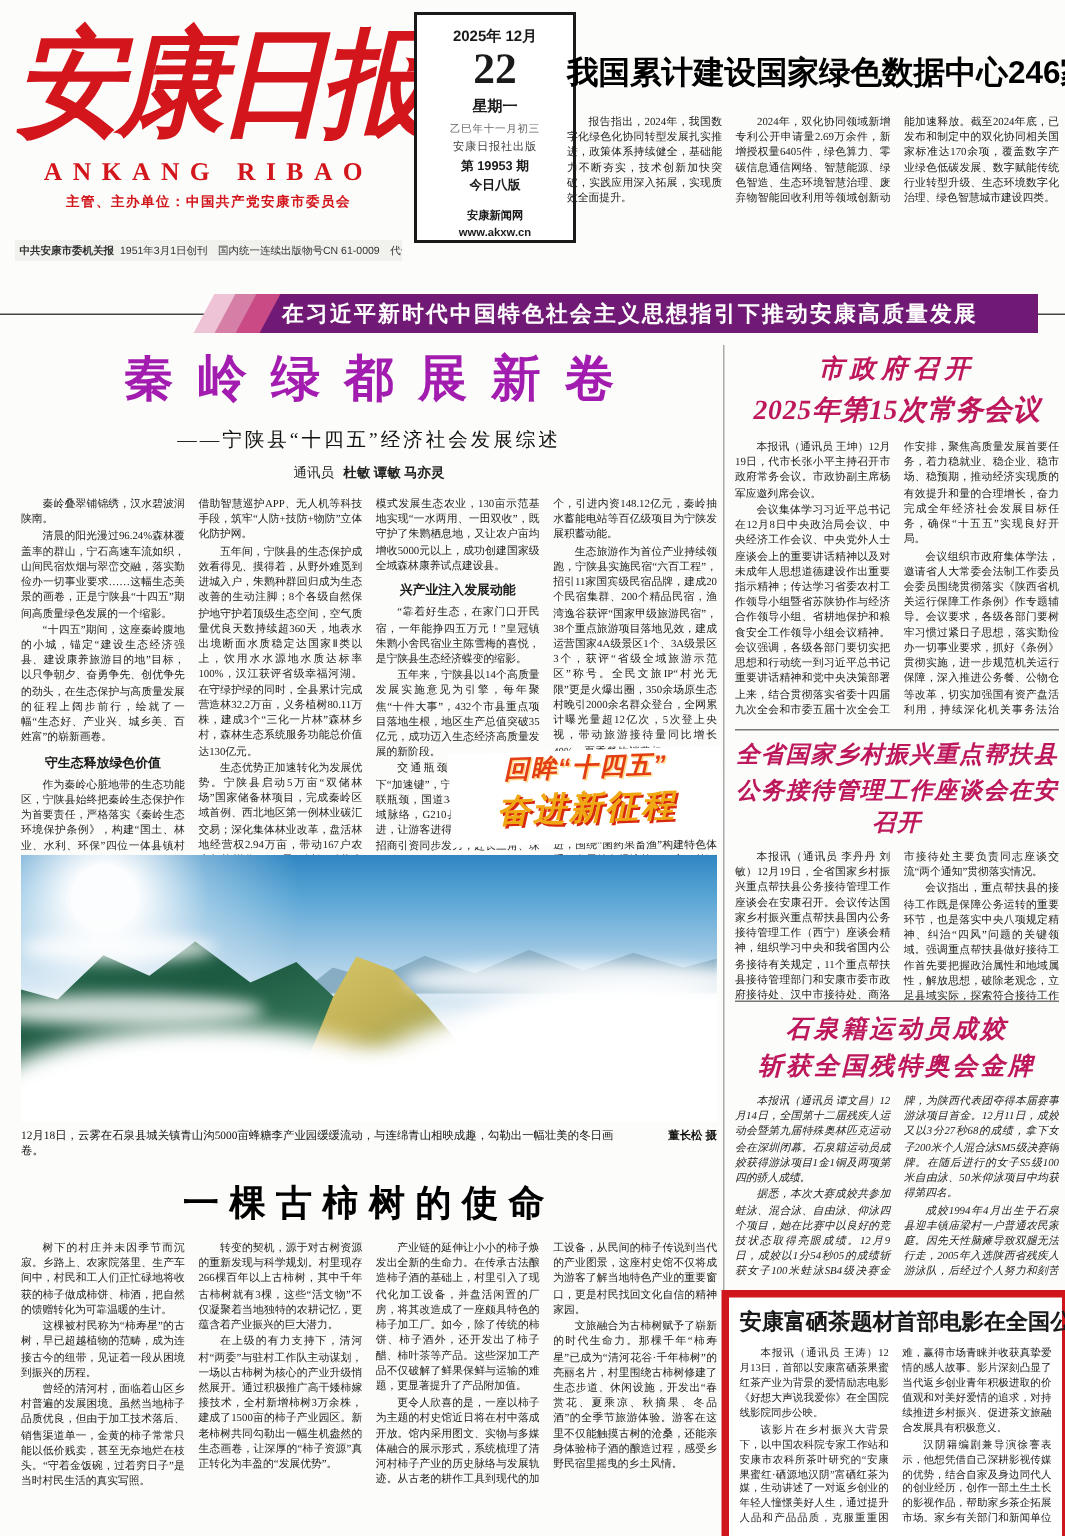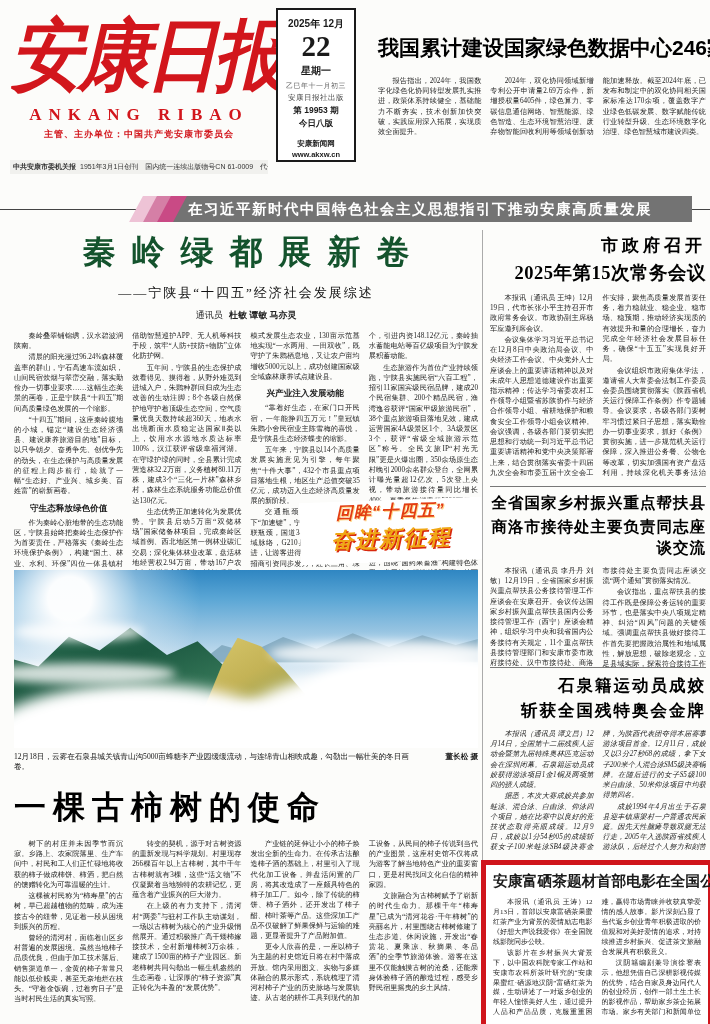--- a/index.html
+++ b/index.html
@@ -23,21 +23,21 @@
   .brand-org { color:#d2161c; font-size:9px; font-weight:bold; letter-spacing:1px; margin-top:3px;
     font-family:"Liberation Sans", sans-serif; }
   #masthead-info {
     position:absolute; left:10px; top:160px; width:258px;
     font-size:7px; color:#333; background:#f1f1ee; padding:2px 3px;
     font-family:"Liberation Sans", sans-serif; white-space:nowrap; overflow:hidden;
   }
   #masthead-info b { margin-right:4px; }
   
   #datebox {
-    position:absolute; left:276px; top:8px; width:80px; height:154px;
+    position:absolute; left:276px; top:8px; width:108px; height:154px;
     border:2px solid #1a1a1a; background:#fff; text-align:center; padding-top:7px;
     font-family:"Liberation Sans", sans-serif;
   }
   .d-month { font-size:10px; font-weight:bold; }
   .d-day { font-size:29px; font-weight:bold; line-height:1.1; font-family:"Liberation Serif", serif; }
   .d-week { font-size:10px; font-weight:bold; margin-top:1px; }
   .d-lunar { font-size:7px; color:#666; margin-top:3px; letter-spacing:0.5px; }
   .d-pub { font-size:7.5px; color:#444; margin-top:2px; letter-spacing:0.5px; }
   .d-issue { font-size:8.5px; font-weight:bold; margin-top:2px; }
   .d-pages { font-size:8.5px; font-weight:bold; margin-top:1px; }
@@ -48,30 +48,30 @@
   #top-article .hl {
     font-size:21px; font-weight:900; letter-spacing:0px; white-space:nowrap;
     font-family:"Liberation Sans", sans-serif; color:#000; text-align:justify; text-align-last:justify;
   }
   #top-article .body { margin-top:14px; height:104px; }
   
   #banner-row { position:absolute; left:0; top:196px; width:710px; height:26px; }
   .banner-line { position:absolute; top:13px; height:1px; background:#444; }
   #banner {
     position:absolute; left:148px; top:0; width:544px; height:26px;
-    background:#737373; color:#fff; display:flex; align-items:center; justify-content:center;
+    background:#701a75; color:#fff; display:flex; align-items:center; justify-content:center;
     font-family:"Liberation Sans", sans-serif; font-weight:bold; font-size:14.5px; letter-spacing:1.5px;
     white-space:nowrap;
   }
   .stripe { position:absolute; top:0; height:26px; width:16px; transform:skewX(-28deg); }
   
   #main-article { position:absolute; left:14px; top:230px; width:464px; }
   #main-article .hl {
     text-align:center; font-size:33px; font-weight:900; letter-spacing:16px; text-indent:16px;
-    font-family:"Liberation Serif", serif; color:#14532d; white-space:nowrap;
+    font-family:"Liberation Serif", serif; color:#a21caf; white-space:nowrap;
   }
   #main-article .sub { text-align:center; font-size:13px; margin-top:9px; letter-spacing:2px; color:#111; }
   #main-article .byline { text-align:center; font-size:9px; margin-top:7px; color:#222; }
   #main-article .byline b { margin-left:4px; }
   #main-article .body { margin-top:9px; height:254px; }
   
   .tiny { font-size:7.2px; line-height:1.42; text-align:justify; color:#1c1c1c; overflow:hidden; column-gap:9px; }
   .tiny p { text-indent:2em; margin-bottom:1px; }
   .tiny .subhead {
     text-align:center; font-weight:bold; font-size:8.6px; margin:5px 0 4px;
@@ -103,29 +103,29 @@
   #photo .ridge-gold { position:absolute; left:38%; top:38%; width:34%; height:62%;
     background:linear-gradient(150deg,#d9c96e 0%,#c4b356 35%,#8a9a4e 70%,#5c7d45 100%);
     clip-path:polygon(30% 0,45% 8%,60% 30%,75% 55%,90% 80%,100% 100%,0 100%,10% 60%,20% 25%);
     filter:blur(.4px); }
   #photo .cloud { position:absolute; background:#fff; border-radius:50%; filter:blur(7px); }
   #photo .mist { position:absolute; background:rgba(255,255,255,.8); border-radius:50%; filter:blur(5px); }
   #photo-caption { position:absolute; left:14px; top:752px; width:464px; font-size:7.6px; color:#111; }
   #photo-caption .credit { float:right; font-weight:bold; font-family:"Liberation Sans", sans-serif;padding-left:25px; }
   
   #tree-article { position:absolute; left:14px; top:786px; width:464px; }
-  #tree-article .hl { font-size:32px; font-weight:900; letter-spacing:7px;
+  #tree-article .hl { text-align:center; font-size:24px; font-weight:900; letter-spacing:7px;
     font-family:"Liberation Serif", serif; color:#000; }
   #tree-article .byline { text-align:center; font-size:9px; margin-top:8px; }
   #tree-article .byline b { margin-left:5px; }
   #tree-article .body { margin-top:9px; height:182px; }
   
   #v-rule { position:absolute; left:482px; top:230px; width:1px; height:794px; background:#aaa; }
   .rail-art { position:absolute; left:490px; width:216px; }
-  .rail-hl { text-align:right; font-weight:900; color:#000000; font-family:"Liberation Sans", sans-serif; }
+  .rail-hl { text-align:center; font-weight:900; color:#be185d; font-family:"Liberation Sans", sans-serif;font-style:italic; }
   #gov-article .l1 { font-size:17px; letter-spacing:4px; }
   #gov-article .l2 { font-size:18.5px; letter-spacing:0.5px; margin-top:3px; font-family:"Liberation Serif", serif; font-weight:900; }
   #gov-article .body { margin-top:8px; height:194px; }
   .rail-hr { position:absolute; left:490px; width:216px; height:1px; background:#777; }
   #reception-article .l1, #reception-article .l2 { font-size:15.5px; letter-spacing:1px; }
   #reception-article .l2 { margin-top:3px; }
   #reception-article .body { margin-top:7px; height:116px; }
   #athlete-article .l1, #athlete-article .l2 { font-size:16.5px; letter-spacing:2px; font-family:"Liberation Serif", serif; }
   #athlete-article .l2 { margin-top:3px; }
   #athlete-article .body { margin-top:7px; height:128px;font-style:italic; }
@@ -254,21 +254,21 @@
         <p>本报讯（通讯员 王坤）12月19日，代市长张小平主持召开市政府常务会议。市政协副主席杨军应邀列席会议。</p>
         <p>会议集体学习习近平总书记在12月8日中央政治局会议、中央经济工作会议、中央党外人士座谈会上的重要讲话精神以及对未成年人思想道德建设作出重要指示精神；传达学习省委农村工作领导小组暨省苏陕协作与经济合作领导小组、省耕地保护和粮食安全工作领导小组会议精神。会议强调，各级各部门要切实把思想和行动统一到习近平总书记重要讲话精神和党中央决策部署上来，结合贯彻落实省委十四届九次全会和市委五届十次全会工作安排，聚焦高质量发展首要任务，着力稳就业、稳企业、稳市场、稳预期，推动经济实现质的有效提升和量的合理增长，奋力完成全年经济社会发展目标任务，确保“十五五”实现良好开局。</p>
         <p>会议组织市政府集体学法，邀请省人大常委会法制工作委员会委员围绕贯彻落实《陕西省机关运行保障工作条例》作专题辅导。会议要求，各级各部门要树牢习惯过紧日子思想，落实勤俭办一切事业要求，抓好《条例》贯彻实施，进一步规范机关运行保障，深入推进公务餐、公物仓等改革，切实加强国有资产盘活利用，持续深化机关事务法治化、数字化、标准化融合发展，着力促进节约型机关和效能型政府建设。</p>
       </div>
   </div>
 
   <div class="rail-hr" style="top:486px;"></div>
 
   <div id="reception-article" class="rail-art" style="top:493px;">
     <div class="rail-hl l1">全省国家乡村振兴重点帮扶县</div>
-    <div class="rail-hl l2">商洛市接待处主要负责同志座谈交流</div>
+    <div class="rail-hl l2">公务接待管理工作座谈会在安召开</div>
     <div class="body tiny cols2">
         <p>本报讯（通讯员 李丹丹 刘敏）12月19日，全省国家乡村振兴重点帮扶县公务接待管理工作座谈会在安康召开。会议传达国家乡村振兴重点帮扶县国内公务接待管理工作（西宁）座谈会精神，组织学习中央和我省国内公务接待有关规定，11个重点帮扶县接待管理部门和安康市委市政府接待处、汉中市接待处、商洛市接待处主要负责同志座谈交流“两个通知”贯彻落实情况。</p>
         <p>会议指出，重点帮扶县的接待工作既是保障公务运转的重要环节，也是落实中央八项规定精神、纠治“四风”问题的关键领域。强调重点帮扶县做好接待工作首先要把握政治属性和地域属性，解放思想，破除老观念，立足县域实际，探索符合接待工作新形势新要求，又能突出地域特色的接待新模式。</p>
       </div>
   </div>
 
   <div class="rail-hr" style="top:667px;"></div>
 
   <div id="athlete-article" class="rail-art" style="top:675px;">
     <div class="rail-hl l1">石泉籍运动员成姣</div>

